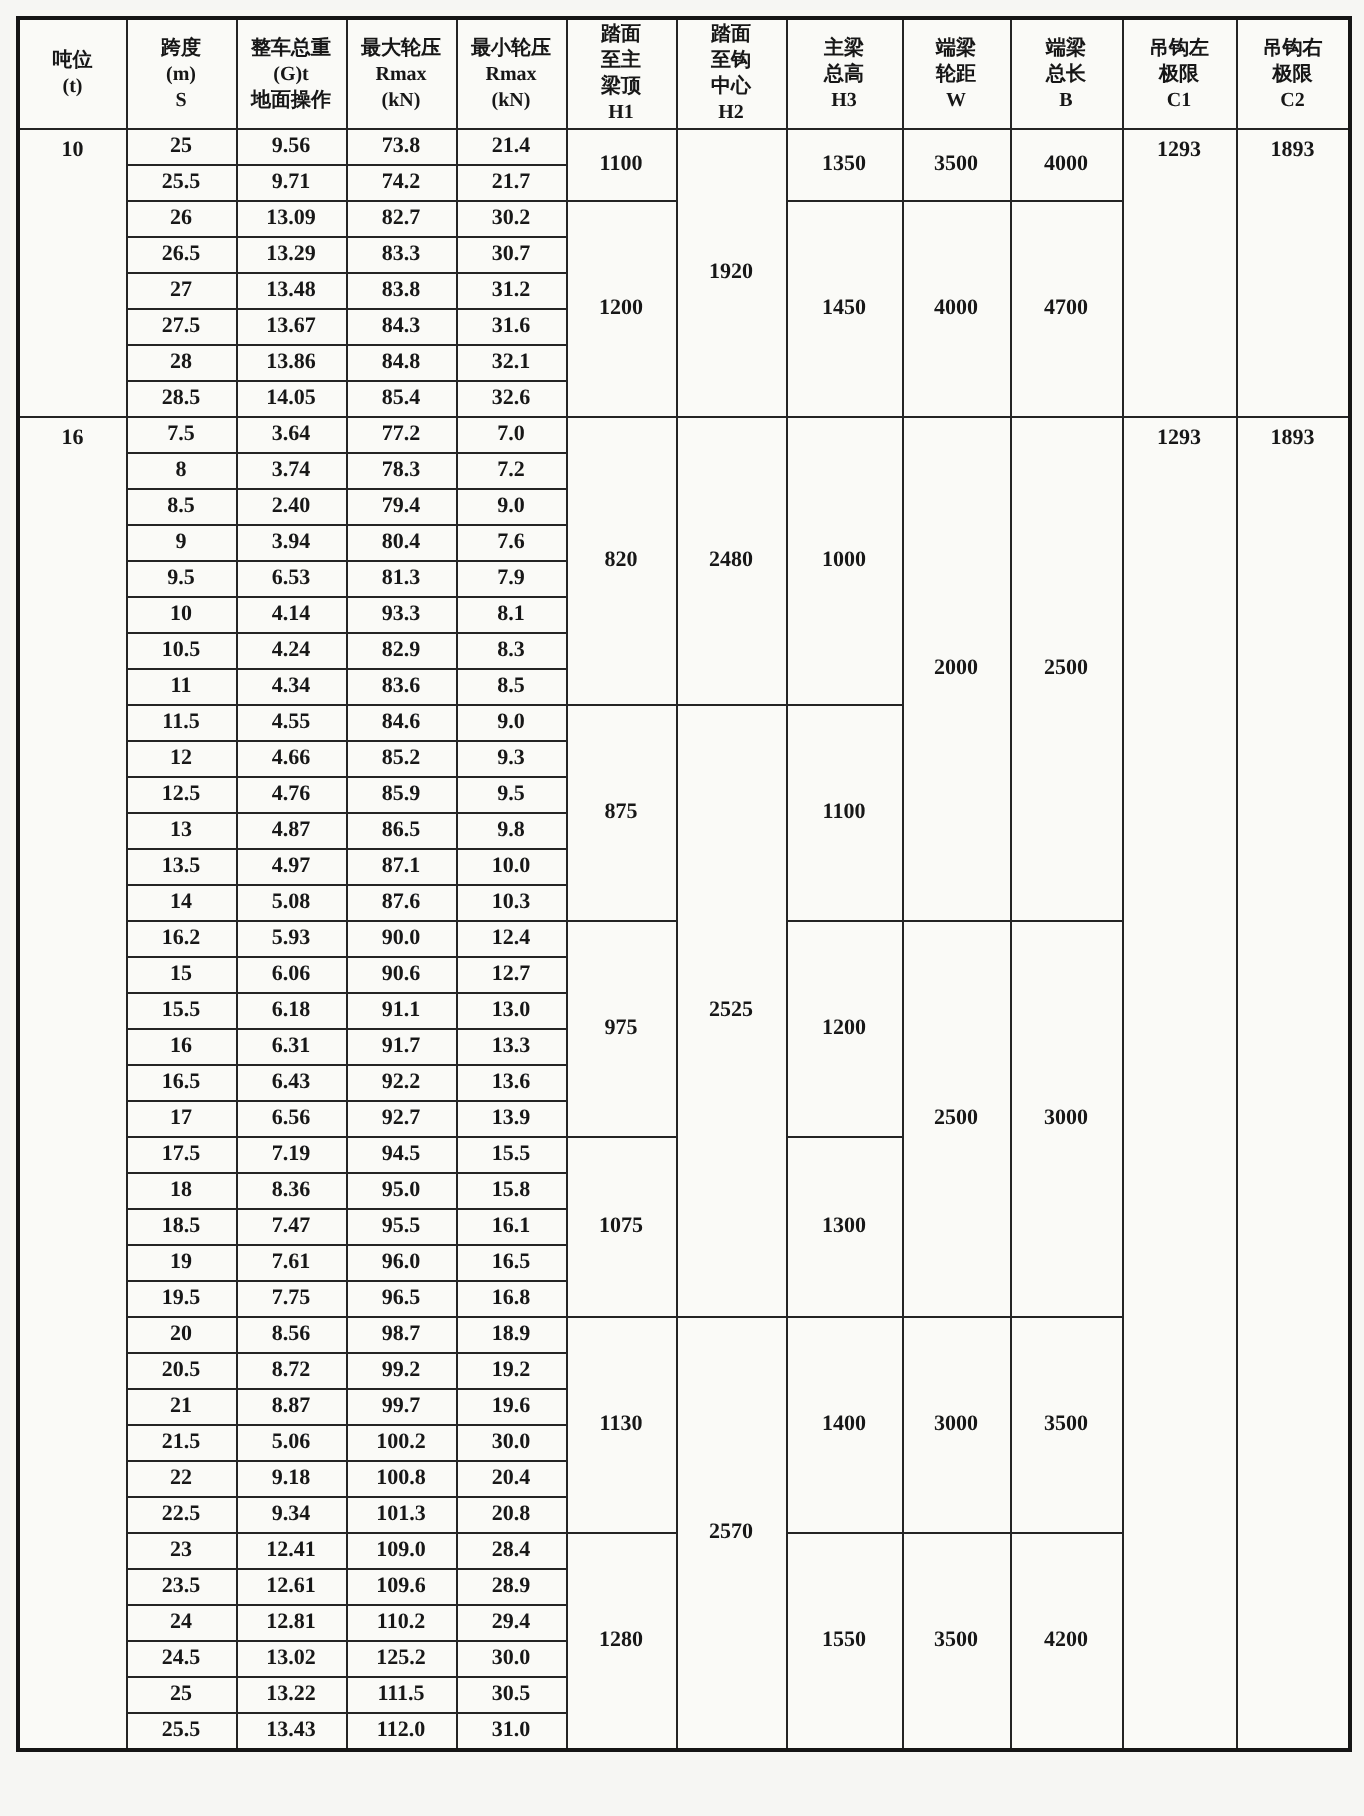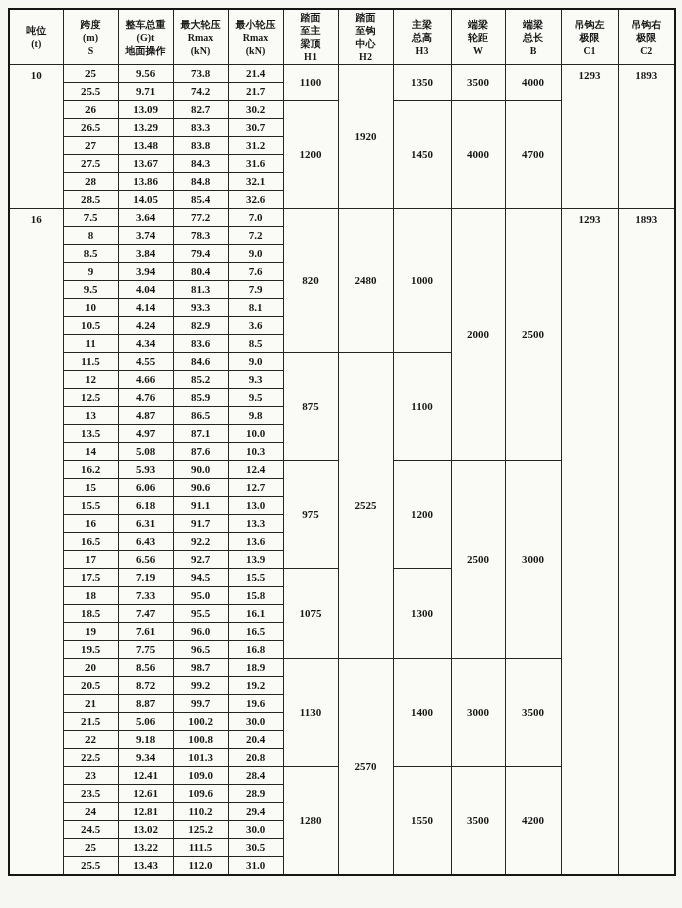--- a/index.html
+++ b/index.html
@@ -183,47 +183,47 @@
           <td rowspan="37" class="vtop">1893</td>
         </tr>
         <tr>
           <td>8</td>
           <td>3.74</td>
           <td>78.3</td>
           <td>7.2</td>
         </tr>
         <tr>
           <td>8.5</td>
-          <td>3.84</td>
+          <td>2.40</td>
           <td>79.4</td>
           <td>9.0</td>
         </tr>
         <tr>
           <td>9</td>
           <td>3.94</td>
           <td>80.4</td>
           <td>7.6</td>
         </tr>
         <tr>
           <td>9.5</td>
-          <td>4.04</td>
+          <td>6.53</td>
           <td>81.3</td>
           <td>7.9</td>
         </tr>
         <tr>
           <td>10</td>
           <td>4.14</td>
           <td>93.3</td>
           <td>8.1</td>
         </tr>
         <tr>
           <td>10.5</td>
           <td>4.24</td>
           <td>82.9</td>
-          <td>3.6</td>
+          <td>8.3</td>
         </tr>
         <tr>
           <td>11</td>
           <td>4.34</td>
           <td>83.6</td>
           <td>8.5</td>
         </tr>
         <tr>
           <td>11.5</td>
           <td>4.55</td>
@@ -306,21 +306,21 @@
         <tr>
           <td>17.5</td>
           <td>7.19</td>
           <td>94.5</td>
           <td>15.5</td>
           <td rowspan="5">1075</td>
           <td rowspan="5">1300</td>
         </tr>
         <tr>
           <td>18</td>
-          <td>7.33</td>
+          <td>8.36</td>
           <td>95.0</td>
           <td>15.8</td>
         </tr>
         <tr>
           <td>18.5</td>
           <td>7.47</td>
           <td>95.5</td>
           <td>16.1</td>
         </tr>
         <tr>

